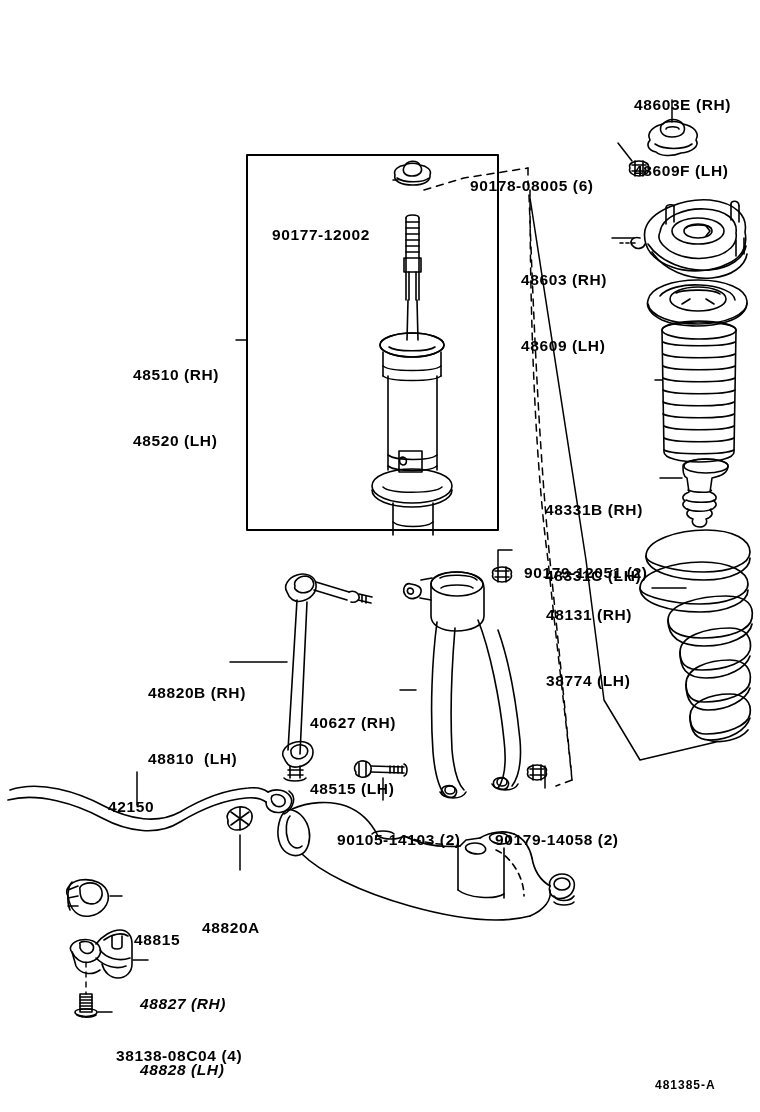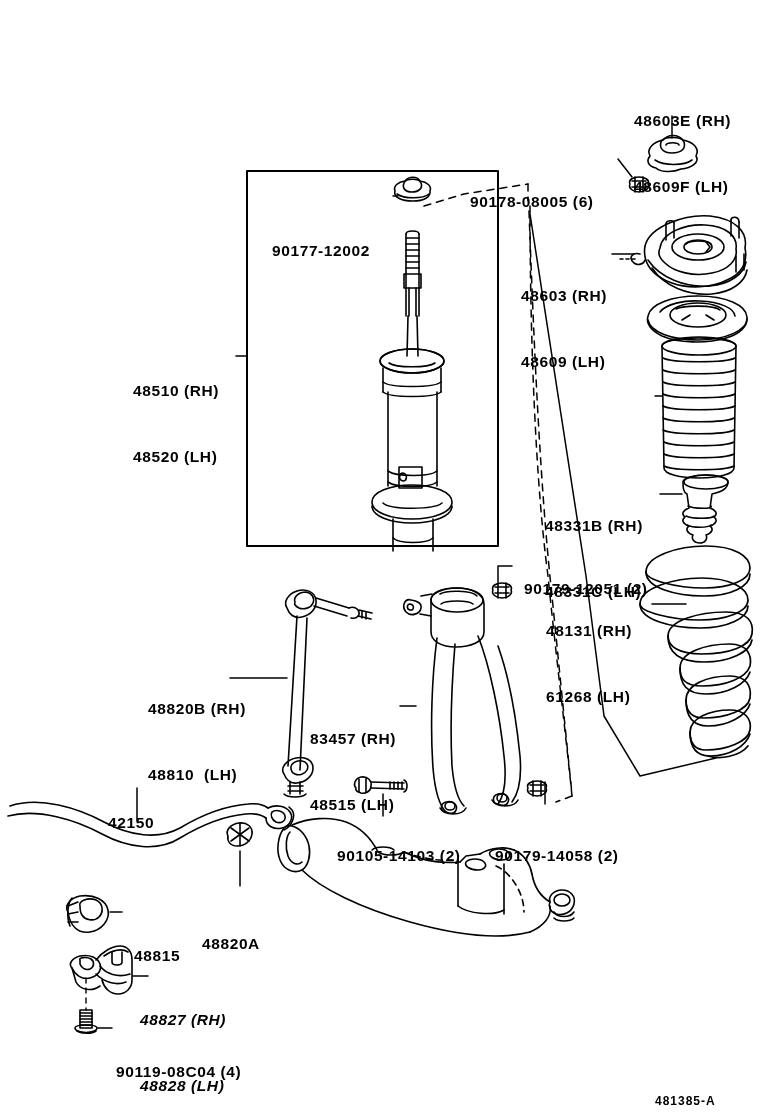--- a/index.html
+++ b/index.html
@@ -1,19 +1,19 @@
 <!DOCTYPE html>
 <html><head>
 <meta charset="utf-8">
 <title>Parts Diagram</title>
 <style>
   html,body{margin:0;padding:0;background:#ffffff;}
   body{width:760px;height:1112px;position:relative;overflow:hidden;
        font-family:"Liberation Sans","DejaVu Sans",sans-serif;color:#000;}
-  #sheet{position:absolute;left:0;top:16px;width:760px;height:893px;}
+  #sheet{position:absolute;left:0;top:0;width:760px;height:893px;}
   svg#art{position:absolute;left:0;top:0;width:760px;height:1112px;}
   .lbl{position:absolute;white-space:pre;font-size:15.5px;letter-spacing:0.6px;
        font-weight:700;color:#000;line-height:22px;font-family:"Liberation Sans","DejaVu Sans",sans-serif;}
   .lbl span{display:block;white-space:pre;}
   .footer{position:absolute;font-size:12px;font-weight:700;letter-spacing:1px;}
 </style>
 </head>
 <body>
 
 <div id="sheet">
@@ -389,30 +389,30 @@
   <span>48331B (RH)</span>
   <span>48331C (LH)</span>
 </div>
 
 <div class="lbl" style="left:524px; top:518px;">
   <span>90179-12051 (2)</span>
 </div>
 
 <div class="lbl" style="left:546px; top:560px;">
   <span>48131 (RH)</span>
-  <span>61268 (LH)</span>
+  <span>38774 (LH)</span>
 </div>
 
 <div class="lbl" style="left:148px; top:638px;">
   <span>48820B (RH)</span>
   <span>48810  (LH)</span>
 </div>
 
 <div class="lbl" style="left:310px; top:668px;">
-  <span>83457 (RH)</span>
+  <span>40627 (RH)</span>
   <span>48515 (LH)</span>
 </div>
 
 <div class="lbl" style="left:108px; top:752px;">
   <span>42150</span>
 </div>
 
 <div class="lbl" style="left:337px; top:785px;">
   <span>90105-14103 (2)</span>
 </div>
@@ -428,18 +428,18 @@
 <div class="lbl" style="left:126px; top:885px;margin-left:8px;">
   <span>48815</span>
 </div>
 
 <div class="lbl" style="left:140px; top:949px;font-style:italic;">
   <span>48827 (RH)</span>
   <span>48828 (LH)</span>
 </div>
 
 <div class="lbl" style="left:116px; top:1001px;">
-  <span>90119-08C04 (4)</span>
+  <span>38138-08C04 (4)</span>
 </div>
 
 <div class="lbl footer" style="left:655px; top:1074px;">481385-A</div>
 
 </div>
 
 </body></html>

